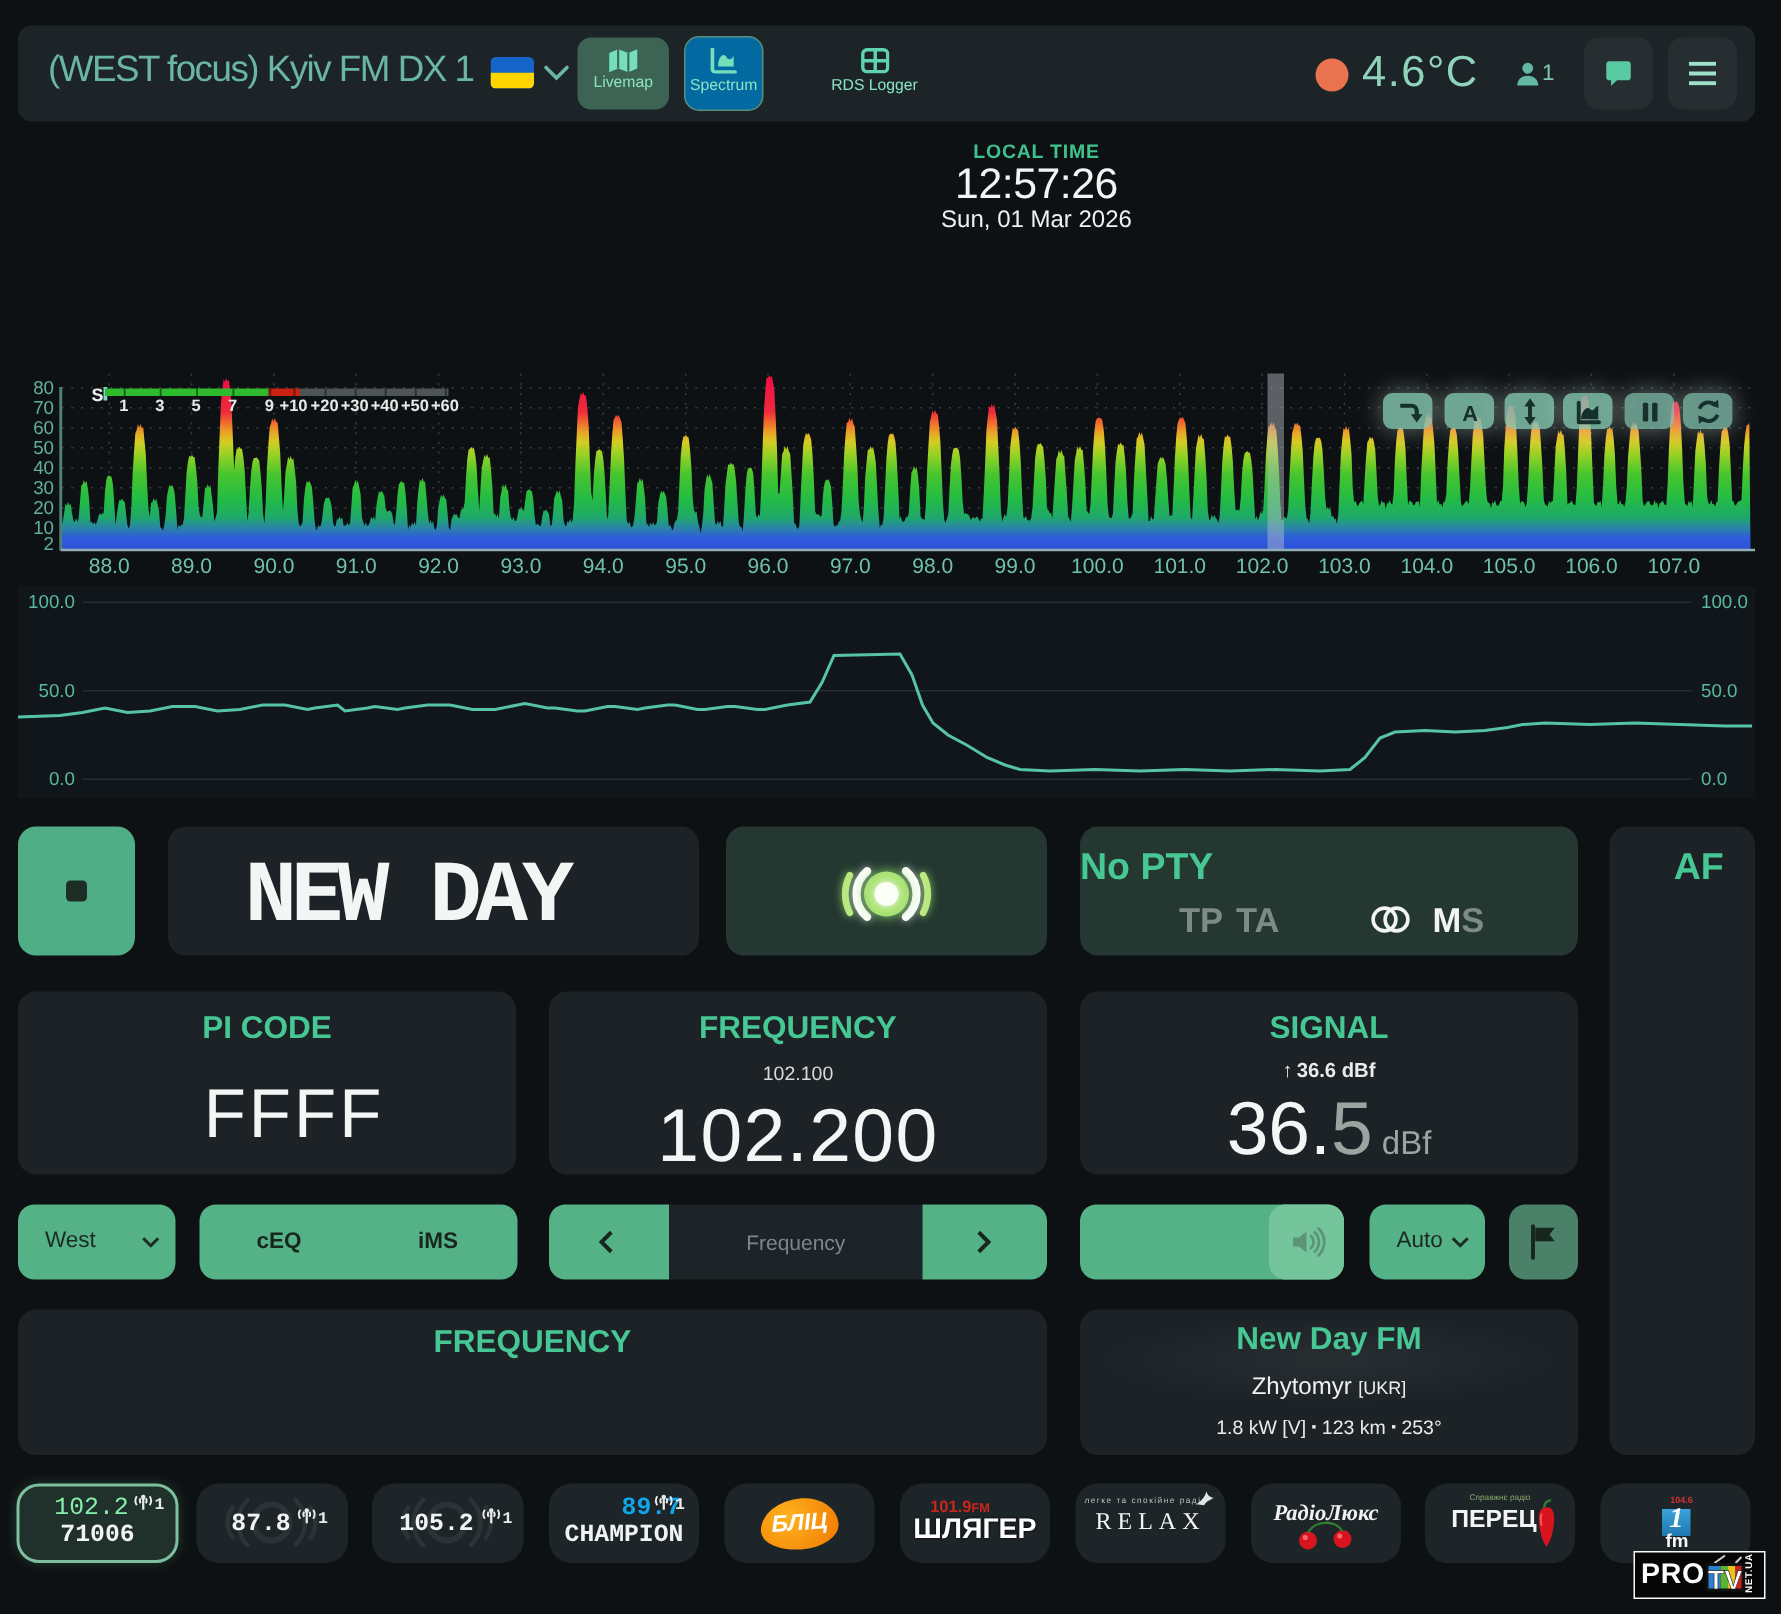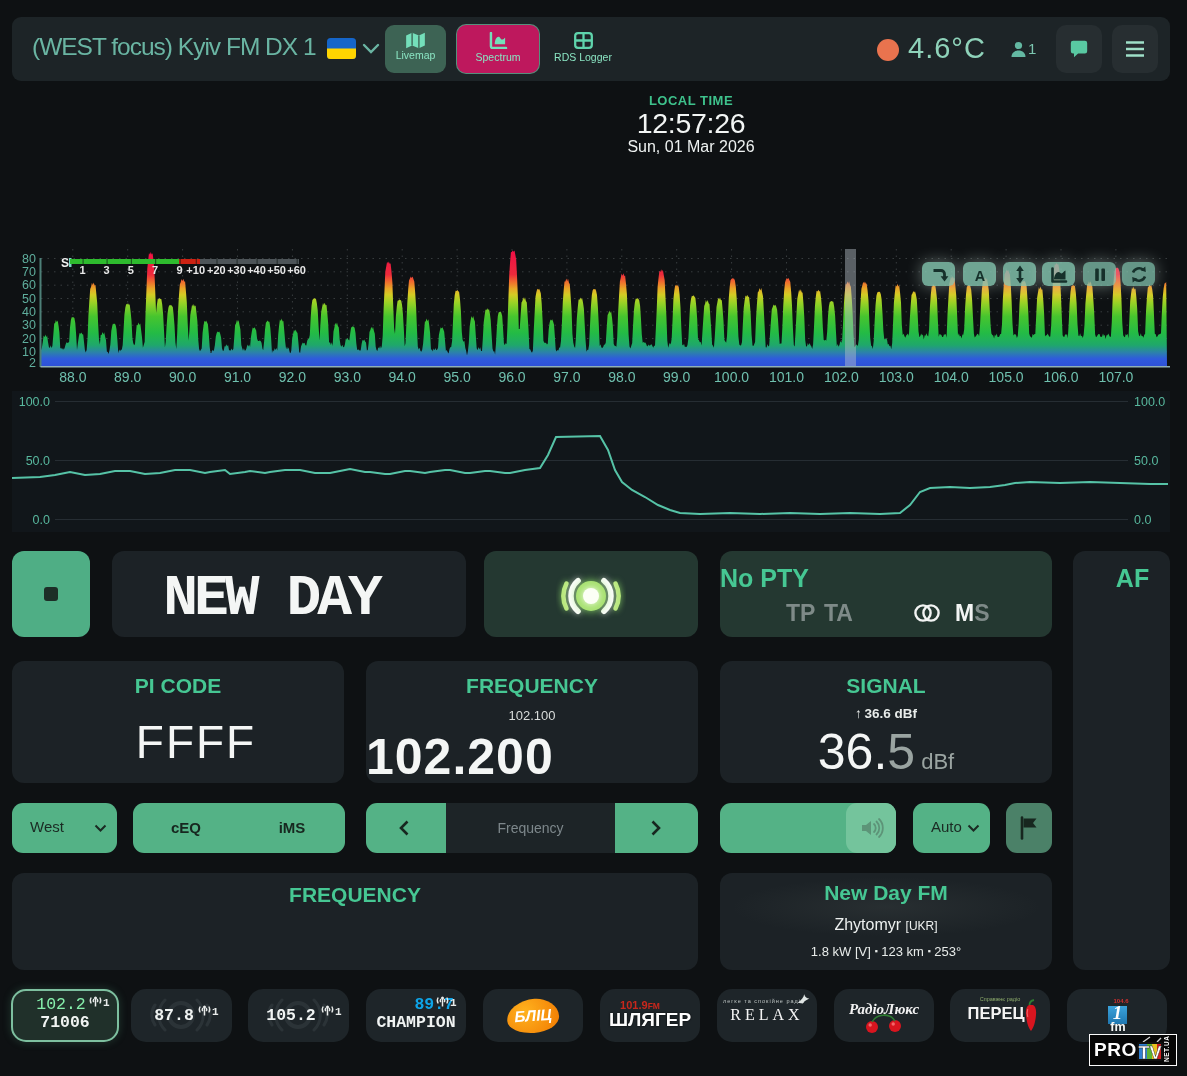--- a/index.html
+++ b/index.html
@@ -21,21 +21,21 @@
 <svg class="abs" style="left:362px;top:43px" width="18" height="12" viewBox="0 0 18 12">
     <path d="M2 2l7 7 7-7" stroke="#6ab5a3" stroke-width="2.4" fill="none" stroke-linecap="round"></path>
   </svg>
 <div class="abs" style="left:385px;top:25px;width:61px;height:48px;background:#3d6354;border-radius:9px">
  <svg style="margin:7px auto 0" width="21" height="17" viewBox="0 0 24 20">
       <path d="M1 4l7-3 8 3 7-3v15l-7 3-8-3-7 3z" fill="#74dfba"></path>
       <path d="M8 1v15M16 4v15" stroke="#3d6354" stroke-width="1.6"></path>
     </svg>
  <div style="text-align:center;font-size:10.5px;color:#8ae4c2;margin-top:0">Livemap</div>
 </div>
-<div class="abs" style="left:457px;top:25px;width:82px;height:48px;background:#be185d;border-radius:9px;box-shadow:0 0 0 1px #57907d">
+<div class="abs" style="left:457px;top:25px;width:51px;height:48px;background:#0369a1;border-radius:9px;box-shadow:0 0 0 1px #57907d">
  <svg style="margin:7px auto 0" width="19" height="17" viewBox="0 0 20 18">
       <path d="M2 1v14a2 2 0 0 0 2 2h14" stroke="#74dfba" stroke-width="2.6" fill="none" stroke-linecap="round"></path>
       <path d="M6 13c0-5 2-8 4-8s2 3 4 3 2-2 3-2v7z" fill="#74dfba"></path>
     </svg>
  <div style="text-align:center;font-size:10.5px;color:#8ae4c2;margin-top:2px">Spectrum</div>
 </div>
 <div class="abs" style="left:548px;top:25px;width:70px;height:48px">
  <svg style="margin:7px auto 0" width="19" height="17" viewBox="0 0 20 18">
       <rect x="1.2" y="1.2" width="17.6" height="15.6" rx="3" fill="none" stroke="#5fd4ac" stroke-width="2.4"></rect>
       <path d="M1 9h18M10 2v15" stroke="#5fd4ac" stroke-width="2.4"></path>
@@ -254,21 +254,21 @@
 <div class="card" style="left:1073px;top:551px;width:97px;height:419px"></div>
 <div class="abs tt" style="left:1073px;top:564px;width:119px;text-align:center;font-size:25px">AF</div>
 
 <div class="card" style="left:12px;top:661px;width:332px;height:122px"></div>
 <div class="abs tt" style="left:12px;top:674px;width:332px;text-align:center;font-size:21px">PI CODE</div>
 <div class="abs" style="left:12px;top:715px;width:368px;text-align:center;color:#f4f6f5;font-size:46px;font-weight:300;letter-spacing:2px">FFFF</div>
 
 <div class="card" style="left:366px;top:661px;width:332px;height:122px"></div>
 <div class="abs tt" style="left:366px;top:674px;width:332px;text-align:center;font-size:21px">FREQUENCY</div>
 <div class="abs" style="left:366px;top:708px;width:332px;text-align:center;color:#d8dcda;font-size:13px">102.100</div>
-<div class="abs" style="left:366px;top:728px;width:332px;color:#f4f6f5;font-size:50px;font-weight:700;letter-spacing:1px">102.200</div>
+<div class="abs" style="left:366px;top:728px;width:332px;text-align:center;color:#f4f6f5;font-size:50px;font-weight:400;letter-spacing:1px">102.200</div>
 
 <div class="card" style="left:720px;top:661px;width:332px;height:122px"></div>
 <div class="abs tt" style="left:720px;top:674px;width:332px;text-align:center;font-size:21px">SIGNAL</div>
 <div class="abs" style="left:720px;top:706px;width:332px;text-align:center;color:#e8ecea;font-size:13.5px;font-weight:bold">↑ 36.6 dBf</div>
 <div class="abs" style="left:720px;top:723px;width:332px;text-align:center;color:#f4f6f5;font-size:50px;font-weight:300">36.<span style="color:#9aa4a1">5</span><span style="color:#9aa4a1;font-size:22px">&nbsp;dBf</span></div>
 
 <div class="gbtn" style="left:12px;top:803px;width:105px;height:50px"></div>
 <div class="abs" style="left:30px;top:818px;color:#1b2a23;font-size:15px">West</div>
 <svg class="abs" style="left:94px;top:824px" width="13" height="9" viewBox="0 0 13 9">
     <path d="M1.5 1.5l5 5 5-5" stroke="#1b2a23" stroke-width="2" fill="none"></path>

